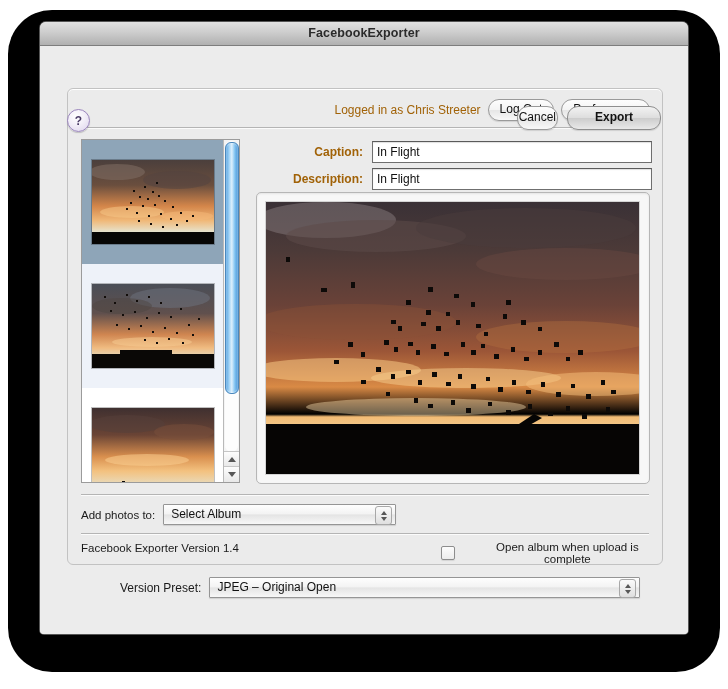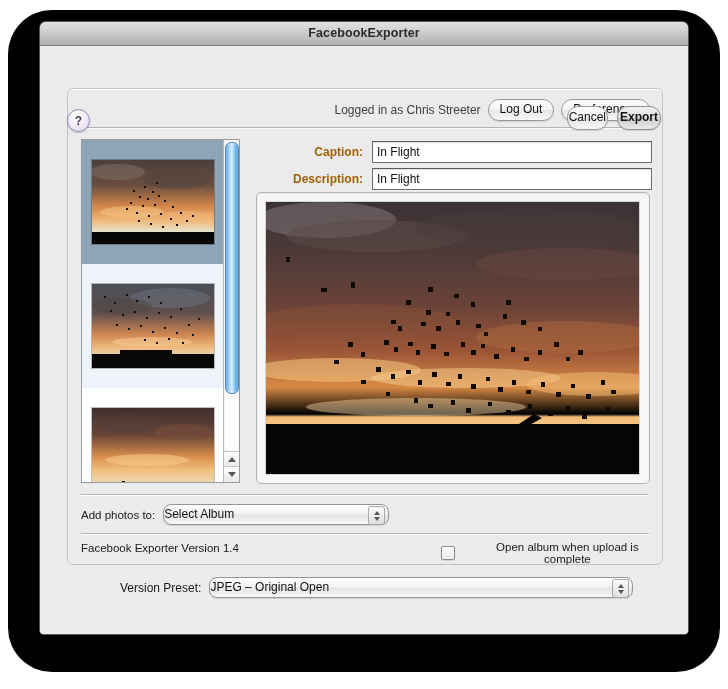--- a/index.html
+++ b/index.html
@@ -15,21 +15,21 @@
             border-bottom:1px solid #7d7d7d;}
   .titlebar .t{position:absolute;left:0;right:0;top:4px;text-align:center;font-size:12.5px;color:#2b2b2b;font-weight:bold;letter-spacing:.1px;}
 
   .body{position:relative;height:588px;background:#ececec;}
 
   
   .groupbox{position:absolute;left:27px;top:42px;width:594px;height:475px;background:#ebebeb;
             border:1px solid #c2c2c2;border-radius:6px;box-shadow:0 1px 0 #fff inset;}
 
   .loginrow{position:absolute;right:12px;top:10px;display:flex;align-items:center;gap:7px;}
-  .loginrow .who{font-size:12px;color:#404040;}
+  .loginrow .who{font-size:12px;color:#a16207;}
 
   .btn{background:linear-gradient(to bottom,#fdfdfd 0%,#f4f4f4 48%,#e6e6e6 52%,#f8f8f8 100%);
        border:1px solid #9a9a9a;border-radius:11px;font-size:12px;color:#131313;
        padding:2px 11px 3px;line-height:15px;cursor:default;box-shadow:0 1px 1px rgba(0,0,0,.12);}
   .btn.default{background:linear-gradient(to bottom,#f2f2f2 0%,#dedede 48%,#cdcdcd 52%,#e9e9e9 100%);
        border-color:#8e8e8e;font-weight:bold;}
 
   .hr{position:absolute;left:13px;right:13px;height:0;border-top:1px solid #b4b4b4;box-shadow:0 1px 0 #fbfbfb;}
 
   
@@ -61,22 +61,22 @@
           box-shadow:0 1px 1px rgba(0,0,0,.13) inset;font-size:12px;color:#111;
           padding:2px 4px;height:16px;line-height:16px;}
 
   
   .previewbox{position:absolute;left:188px;top:103px;width:392px;height:290px;background:#f7f7f7;
               border:1px solid #b6b6b6;border-radius:5px;box-shadow:0 1px 2px rgba(0,0,0,.08) inset;}
   .previewimg{position:absolute;left:9px;top:9px;width:373px;height:272px;overflow:hidden;background:#000;box-shadow:0 0 0 1px #d4d4d4;}
 
   
   .popup{position:relative;background:linear-gradient(to bottom,#fefefe 0%,#f3f3f3 47%,#e4e4e4 52%,#f7f7f7 100%);
-         border:1px solid #959595;border-radius:8px;font-size:12px;color:#111;
-         height:19px;line-height:19px;padding:0 24px 0 0;box-shadow:0 1px 1px rgba(0,0,0,.12);}
+         border:1px solid #959595;border-radius:1px;font-size:12px;color:#111;
+         height:19px;line-height:19px;padding:0 24px 0 7px;box-shadow:0 1px 1px rgba(0,0,0,.12);}
   .popup .stepper{position:absolute;right:3px;top:1px;width:15px;height:17px;border-radius:3px;
          background:linear-gradient(to bottom,#fbfbfb,#dfdfdf);border:1px solid #a8a8a8;
          display:flex;flex-direction:column;align-items:center;justify-content:center;gap:2px;}
   .stepper .tri{border-left-width:3px;border-right-width:3px;}
   .stepper .tri.u{border-bottom-width:4px;} .stepper .tri.d{border-top-width:4px;}
 
   .small{font-size:11.5px;color:#1a1a1a;text-align:center;}
   .chk{width:12px;height:12px;background:linear-gradient(to bottom,#fcfcfc,#ececec);
        border:1px solid #8d8d8d;border-radius:2px;box-shadow:0 1px 1px rgba(0,0,0,.1);display:inline-block;vertical-align:-2px;}
   .helpbtn{position:absolute;left:27px;top:63px;width:21px;height:21px;border-radius:50%;
@@ -406,17 +406,17 @@
         <span class="stepper">
           <span class="tri u"></span>
           <span class="tri d"></span>
         </span>
       </div>
     </div>
 
     <div class="helpbtn">?</div>
     <div style="position:absolute;right:27px;top:60px;display:flex;gap:9px;">
       <button class="btn" style="padding:3px 1px 4px;">Cancel</button>
-      <button class="btn default" style="padding:3px 2px 4px;">Export</button>
+      <button class="btn default" style="padding:3px 27px 4px;">Export</button>
     </div>
 
   </div>
 </div>
 
 </body></html>

